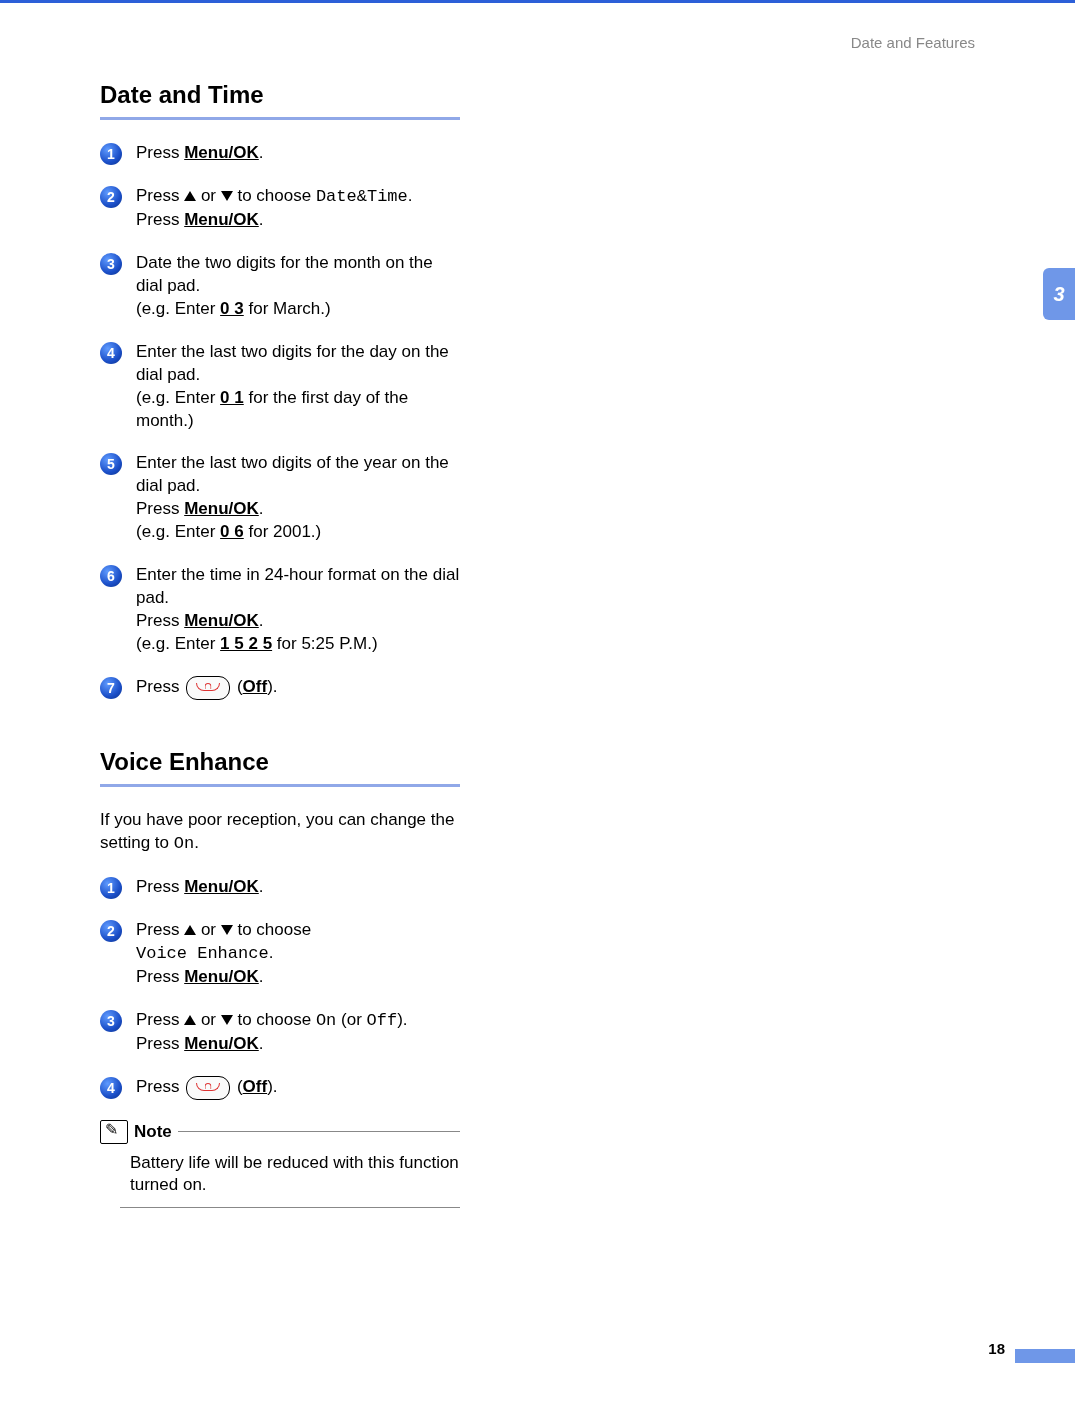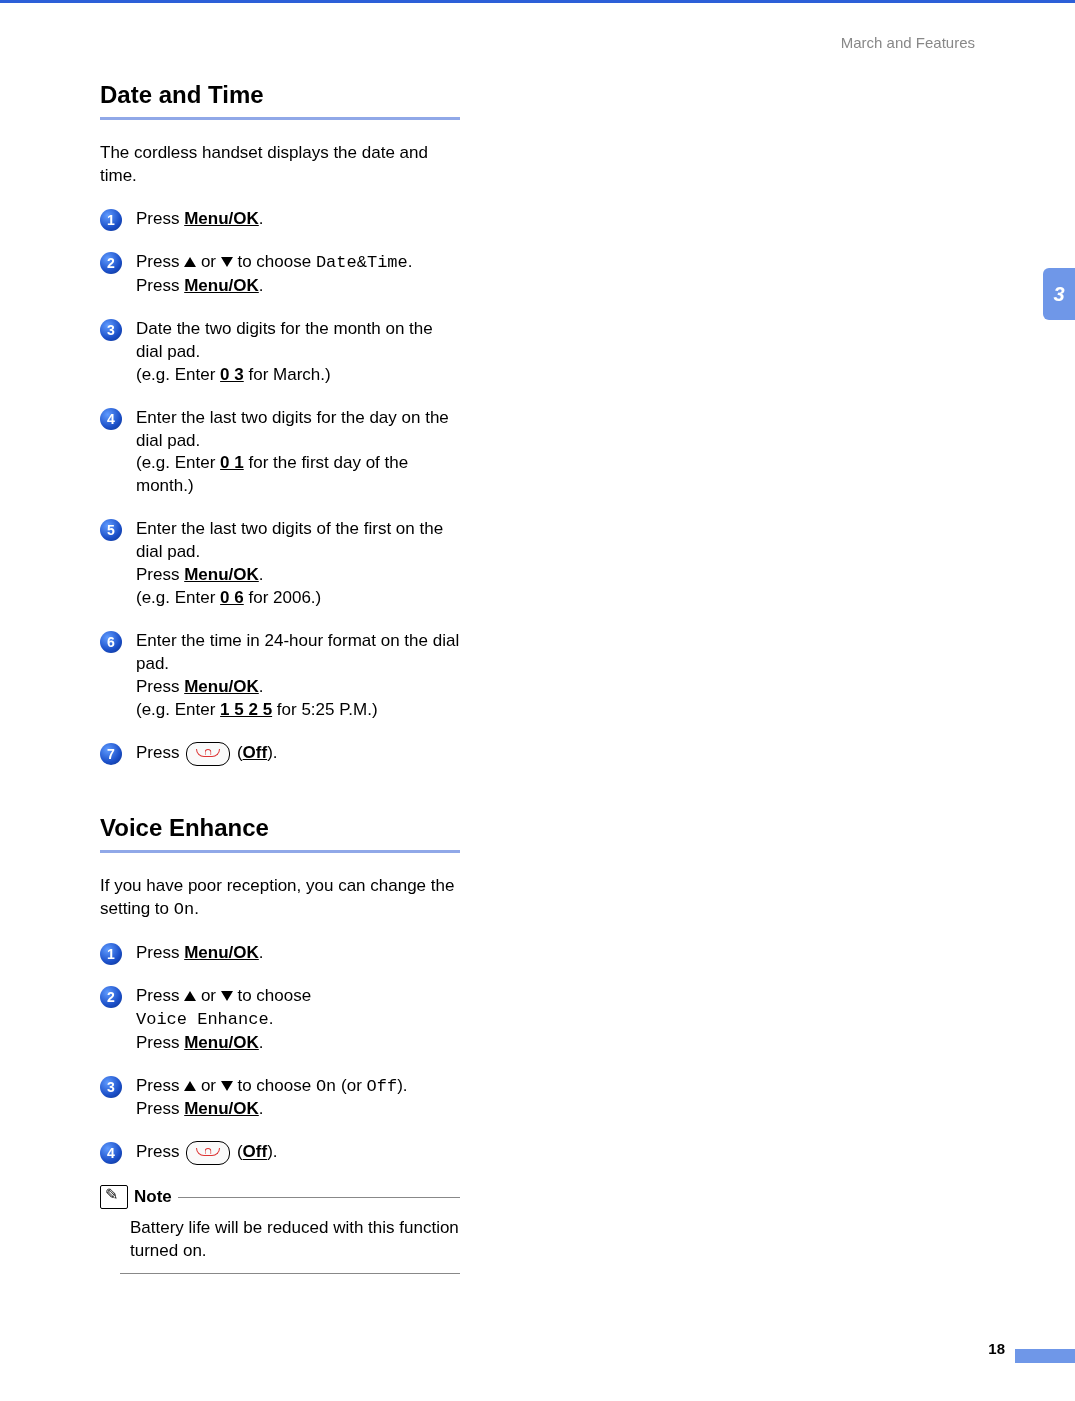--- a/index.html
+++ b/index.html
@@ -184,47 +184,46 @@
     right: 70px;
     font-weight: bold;
     font-size: 15px;
   }
   .section-gap { height: 28px; }
 </style>
 </head>
 <body>
 
 <div class="top-bar"></div>
-<div class="header-text">March and Features</div>
+<div class="header-text">Date and Features</div>
 
 <div class="side-tab">3</div>
 
 <div class="content" id="content-root">
     <h2>Date and Time</h2>
     <div class="h2-underline"></div>
-    <div class="intro">The cordless handset displays the date and time.</div>
     <div class="step">
       <div class="bullet">1</div>
       <div class="step-text"><span>Press </span><span class="bold">Menu/OK</span><span>.</span></div>
     </div>
     <div class="step">
       <div class="bullet">2</div>
       <div class="step-text"><span>Press </span><span class="arrow-up"></span><span> or </span><span class="arrow-down"></span><span> to choose </span><span class="mono">Date&amp;Time</span><span>.</span><br><span>Press </span><span class="bold">Menu/OK</span><span>.</span></div>
     </div>
     <div class="step">
       <div class="bullet">3</div>
       <div class="step-text"><span>Date the two digits for the month on the dial pad.</span><br><span>(e.g. Enter </span><span class="bold">0 3</span><span> for March.)</span></div>
     </div>
     <div class="step">
       <div class="bullet">4</div>
       <div class="step-text"><span>Enter the last two digits for the day on the dial pad.</span><br><span>(e.g. Enter </span><span class="bold">0 1</span><span> for the first day of the month.)</span></div>
     </div>
     <div class="step">
       <div class="bullet">5</div>
-      <div class="step-text"><span>Enter the last two digits of the first on the dial pad.</span><br><span>Press </span><span class="bold">Menu/OK</span><span>.</span><br><span>(e.g. Enter </span><span class="bold">0 6</span><span> for 2006.)</span></div>
+      <div class="step-text"><span>Enter the last two digits of the year on the dial pad.</span><br><span>Press </span><span class="bold">Menu/OK</span><span>.</span><br><span>(e.g. Enter </span><span class="bold">0 6</span><span> for 2001.)</span></div>
     </div>
     <div class="step">
       <div class="bullet">6</div>
       <div class="step-text"><span>Enter the time in 24-hour format on the dial pad.</span><br><span>Press </span><span class="bold">Menu/OK</span><span>.</span><br><span>(e.g. Enter </span><span class="bold">1 5 2 5</span><span> for 5:25 P.M.)</span></div>
     </div>
     <div class="step">
       <div class="bullet">7</div>
       <div class="step-text"><span>Press </span><span class="off-button"></span><span> (</span><span class="bold">Off</span><span>).</span></div>
     </div>
     <div class="section-gap"></div>

